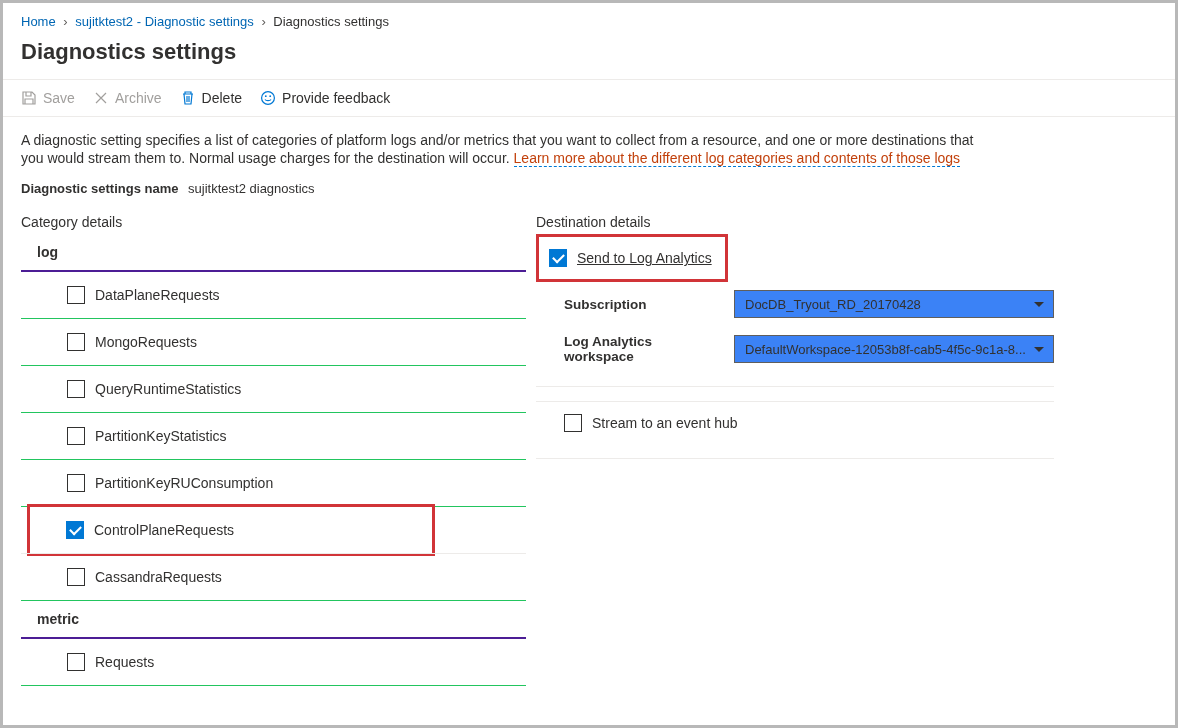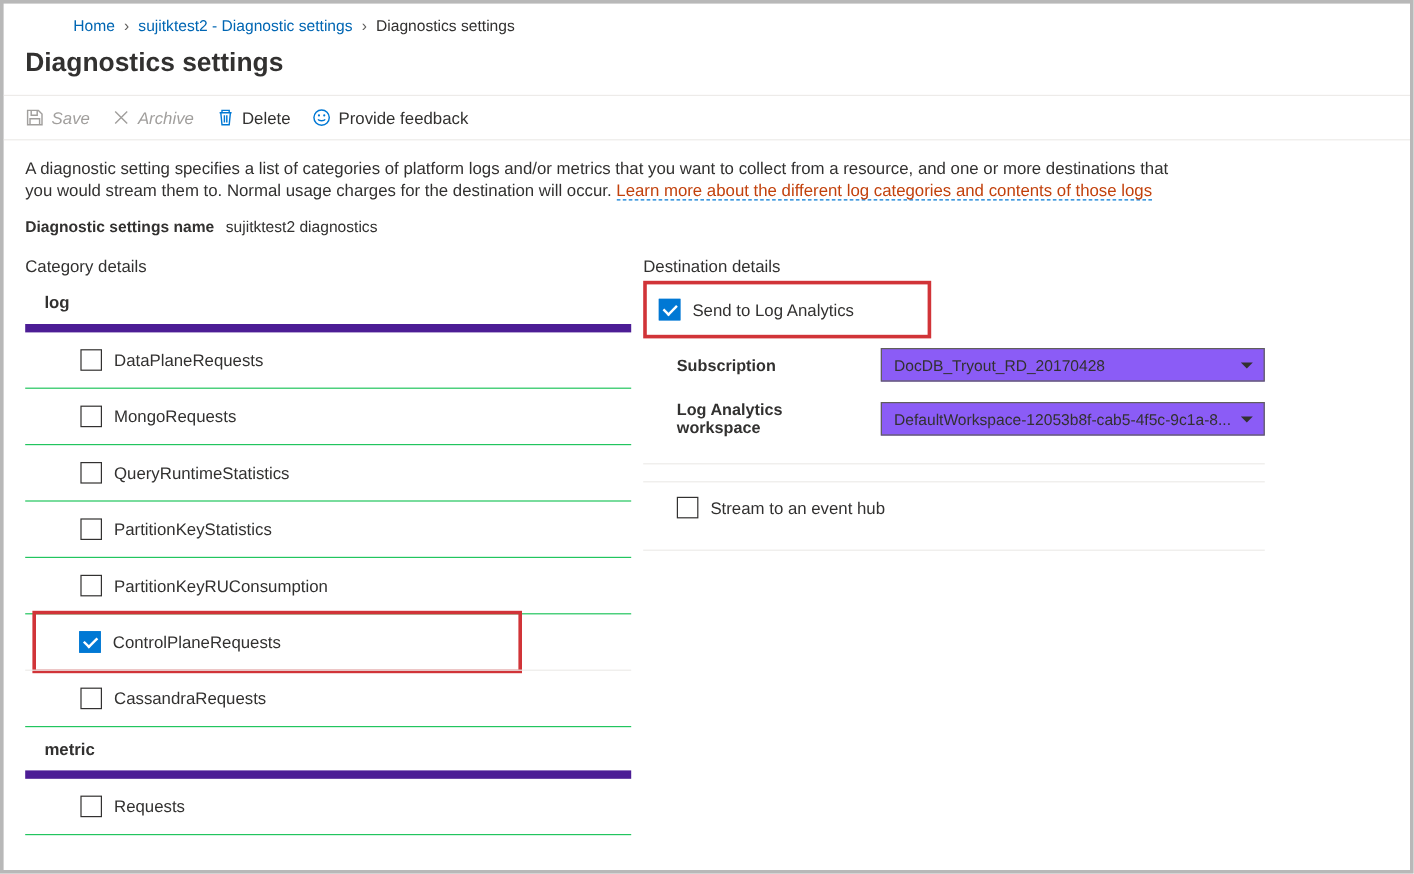--- a/index.html
+++ b/index.html
@@ -11,21 +11,20 @@
     background: #ffffff;
     border: 3px solid #b8b8b8;
     width: 1178px;
     height: 728px;
     overflow: hidden;
   }
   .breadcrumb {
     padding: 11px 18px 4px;
     font-size: 13px;
     color: #323130;
-    margin-left: 40px;
   }
   .breadcrumb a { color: #0066B3; text-decoration: none; }
   .breadcrumb .sep { color: #605e5c; margin: 0 4px; }
   .page-title {
     font-size: 22px;
     font-weight: 600;
     padding: 6px 18px 14px;
   }
   .hr {
     border: none;
@@ -42,21 +41,21 @@
     display: inline-flex;
     align-items: center;
     gap: 6px;
     font-size: 14px;
     color: #323130;
     cursor: pointer;
     background: none;
     border: none;
     padding: 0;
   }
-  .tb-btn.disabled { color: #a19f9d; cursor: default; font-style: italic; }
+  .tb-btn.disabled { color: #a19f9d; cursor: default; }
   .icon { display: inline-flex; width: 16px; height: 16px; }
   .description {
     padding: 14px 18px 8px;
     font-size: 14px;
     max-width: 1000px;
     line-height: 1.3;
   }
   .description a {
     color: #c2410c;
     border-bottom: 1px dashed #0078d4;
@@ -76,21 +75,21 @@
     flex: 0 0 505px;
   }
   .col.right { flex: 0 0 500px; margin-left: 10px; }
   .col-title {
     font-size: 14px;
   }
   .group-header {
     font-weight: 600;
     font-size: 14px;
     padding: 10px 0 10px 16px;
-    border-bottom: 7px solid #4c1d95;
+    border-bottom: 2px solid #4c1d95;
   }
   .check-row {
     display: flex;
     align-items: center;
     gap: 10px;
     padding: 14px 0 14px 46px;
     border-bottom: 1px solid #22c55e;
     font-size: 14px;
   }
   .highlight-box {
@@ -122,21 +121,22 @@
     transform: rotate(45deg) translate(-1px,-1px);
   }
   .dest-check-row {
     display: flex;
     align-items: center;
     gap: 10px;
     padding: 12px 0 12px 28px;
     font-size: 14px;
   }
   .dest-check-row-wrap {
-    width: 240px;
+    width: 192px;
+    text-decoration: underline;
   }
   .field-row {
     display: flex;
     align-items: center;
     padding: 8px 0 8px 28px;
     gap: 10px;
   }
   .field-label {
     width: 160px;
     font-weight: 600;
@@ -144,21 +144,21 @@
   }
   .select {
     flex: 1;
     height: 28px;
     border: 1px solid #605e5c;
     padding: 0 28px 0 10px;
     font-size: 13px;
     display: flex;
     align-items: center;
     position: relative;
-    background: #8b5cf6;
+    background: #3b82f6;
     max-width: 320px;
     overflow: hidden;
     white-space: nowrap;
   }
   .select::after {
     content: "";
     position: absolute;
     right: 9px; top: 11px;
     border: 5px solid transparent;
     border-top-color: #323130;

